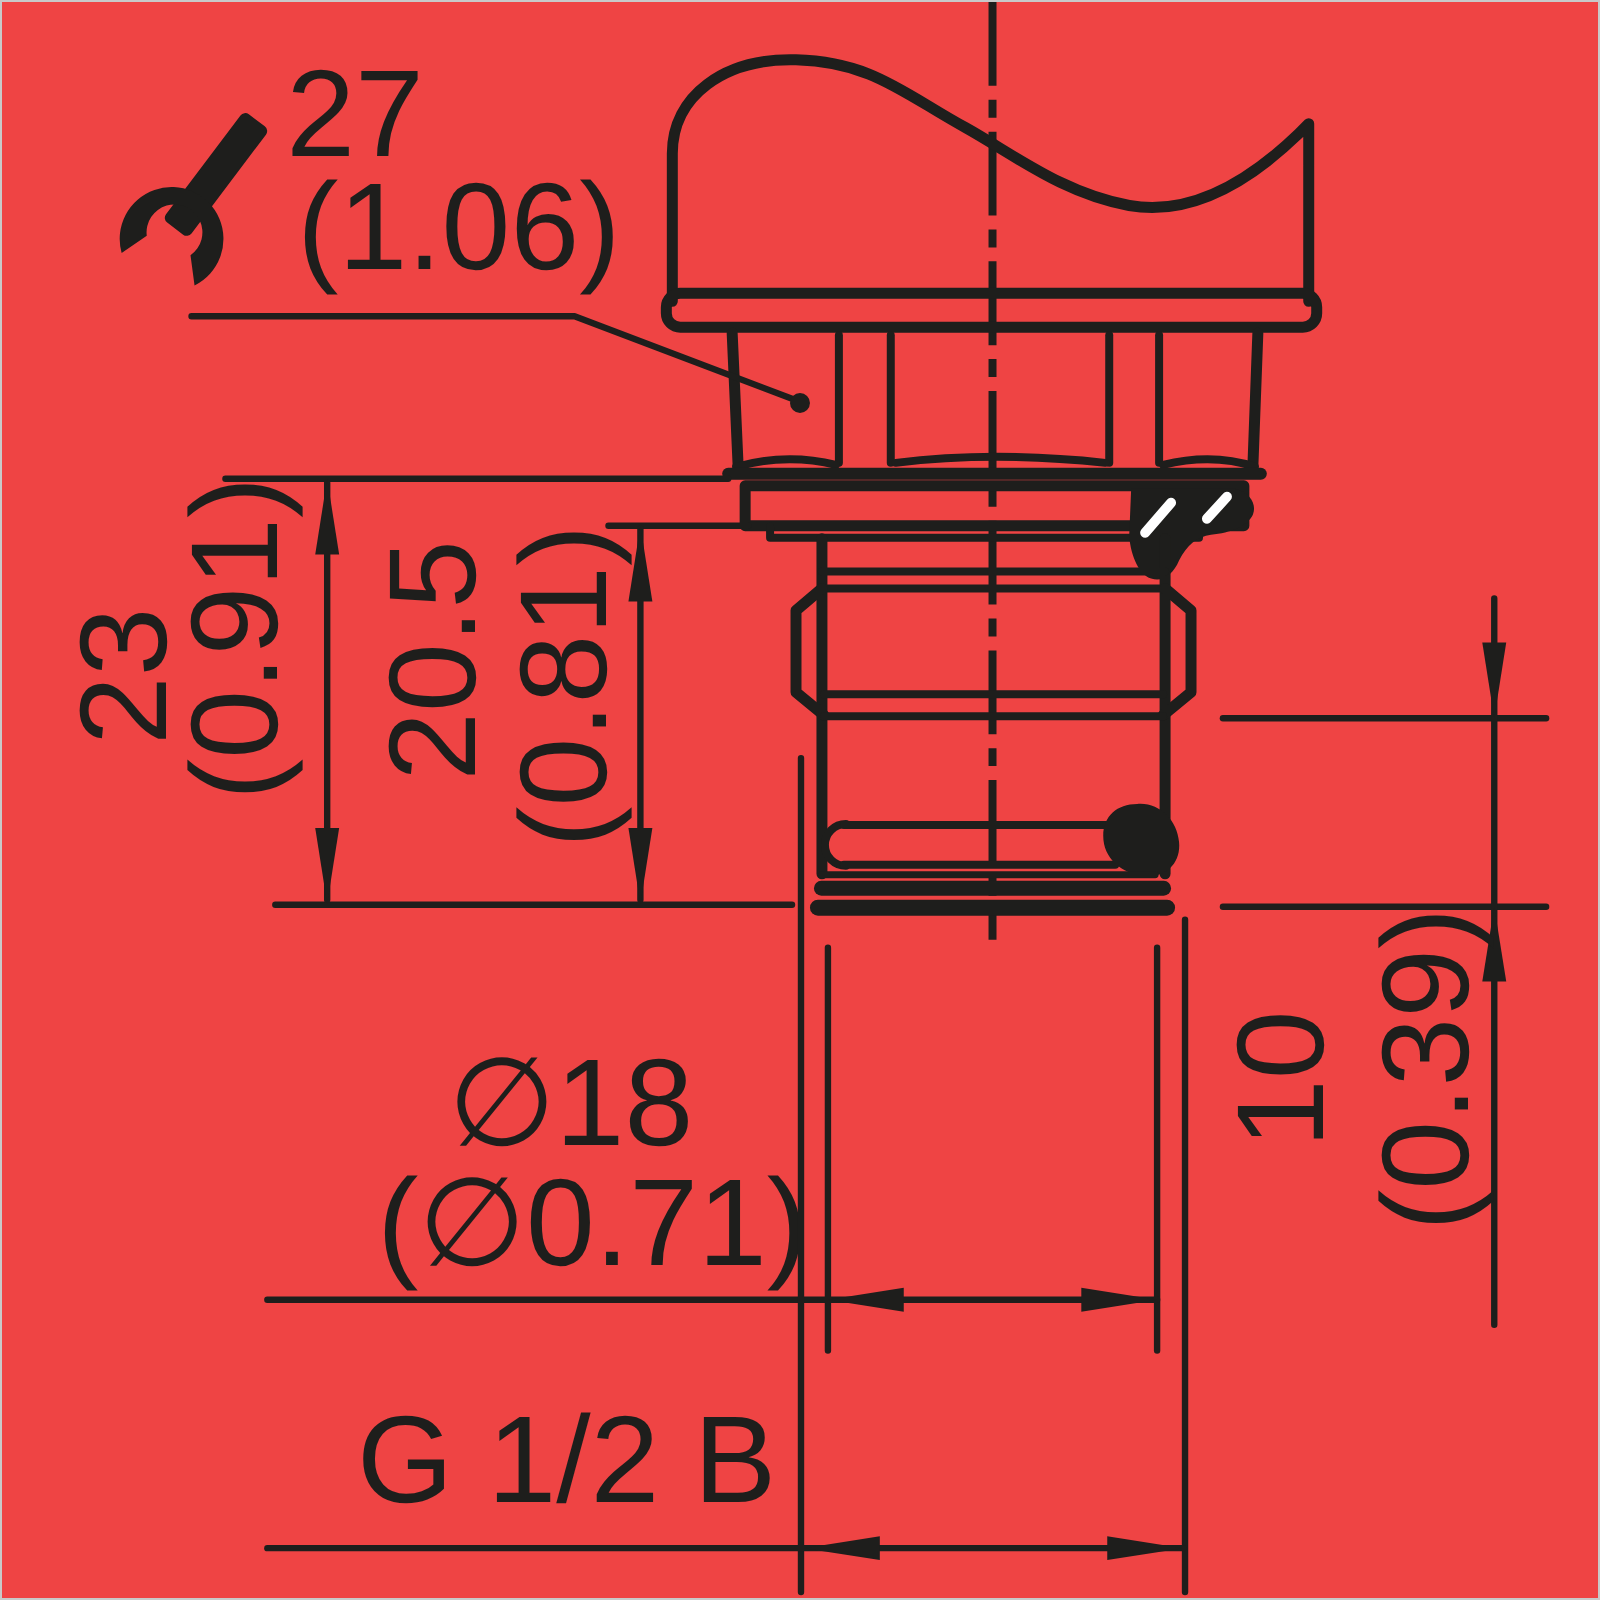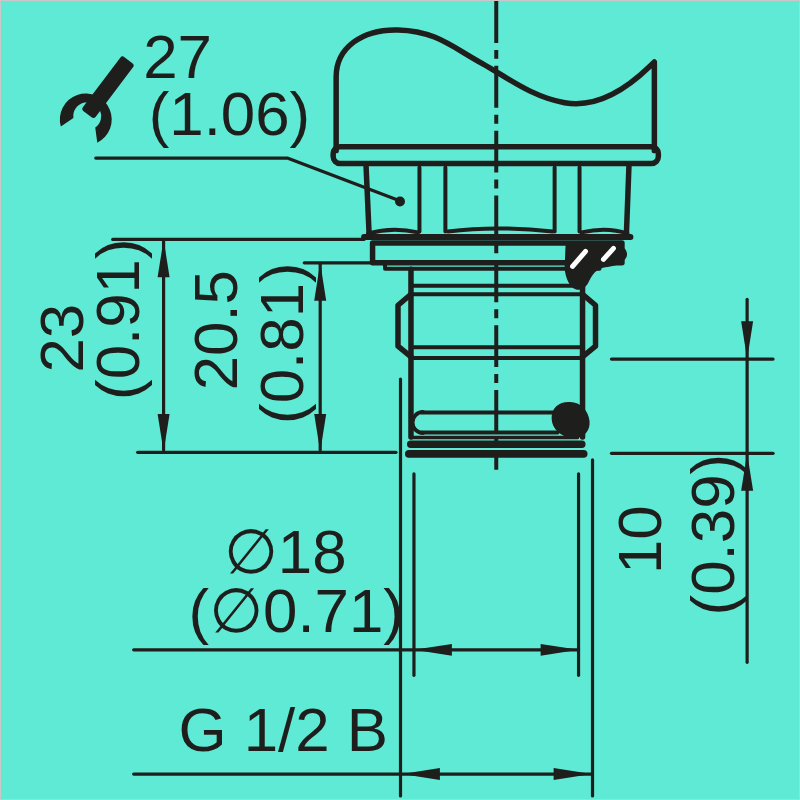--- a/index.html
+++ b/index.html
@@ -1,18 +1,18 @@
 <!DOCTYPE html>
 <html><head>
 <meta charset="utf-8">
 <style>
   html,body{margin:0;padding:0;background:#ffffff;}
   .frame{
     position:relative;width:798px;height:798px;border:1px solid #c9c9c9;
-    background:#5eead4;overflow:hidden;
+    background:#ef4444;overflow:hidden;
     font-family:"Liberation Sans", sans-serif;
   }
   svg{display:block;}
   .ink       {stroke:#1e1e1c;fill:none;stroke-linecap:round;stroke-linejoin:round;}
   .outline   {stroke-width:5.5;}
   .outline4  {stroke-width:4;}
   .thin      {stroke-width:3.2;}
   .fillink   {fill:#1e1e1c;stroke:none;}
   .whitecut  {stroke:#ffffff;stroke-width:5;fill:none;stroke-linecap:round;}
   .centerline{stroke:#1e1e1c;stroke-width:4;fill:none;stroke-dasharray:42 7 9 7;}

